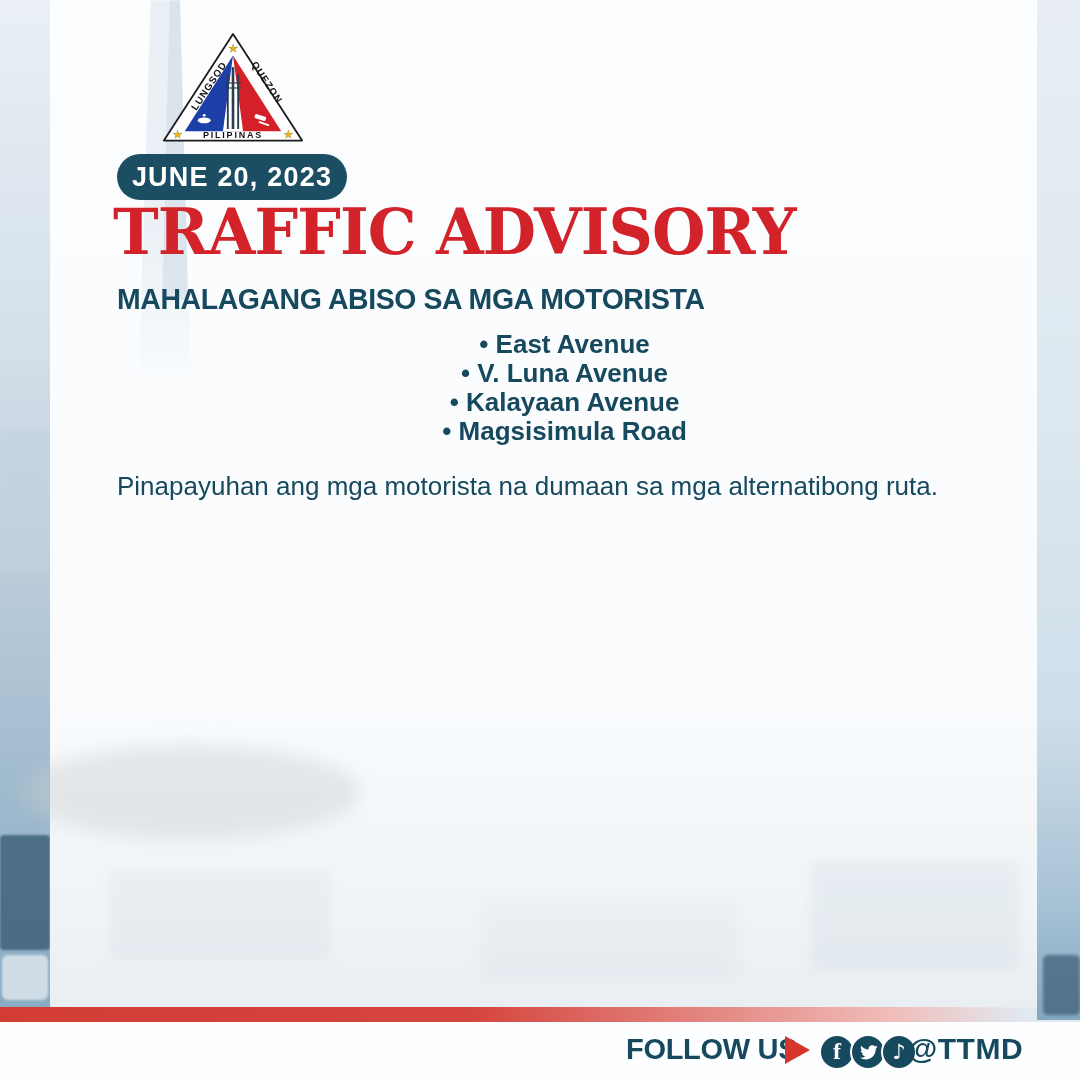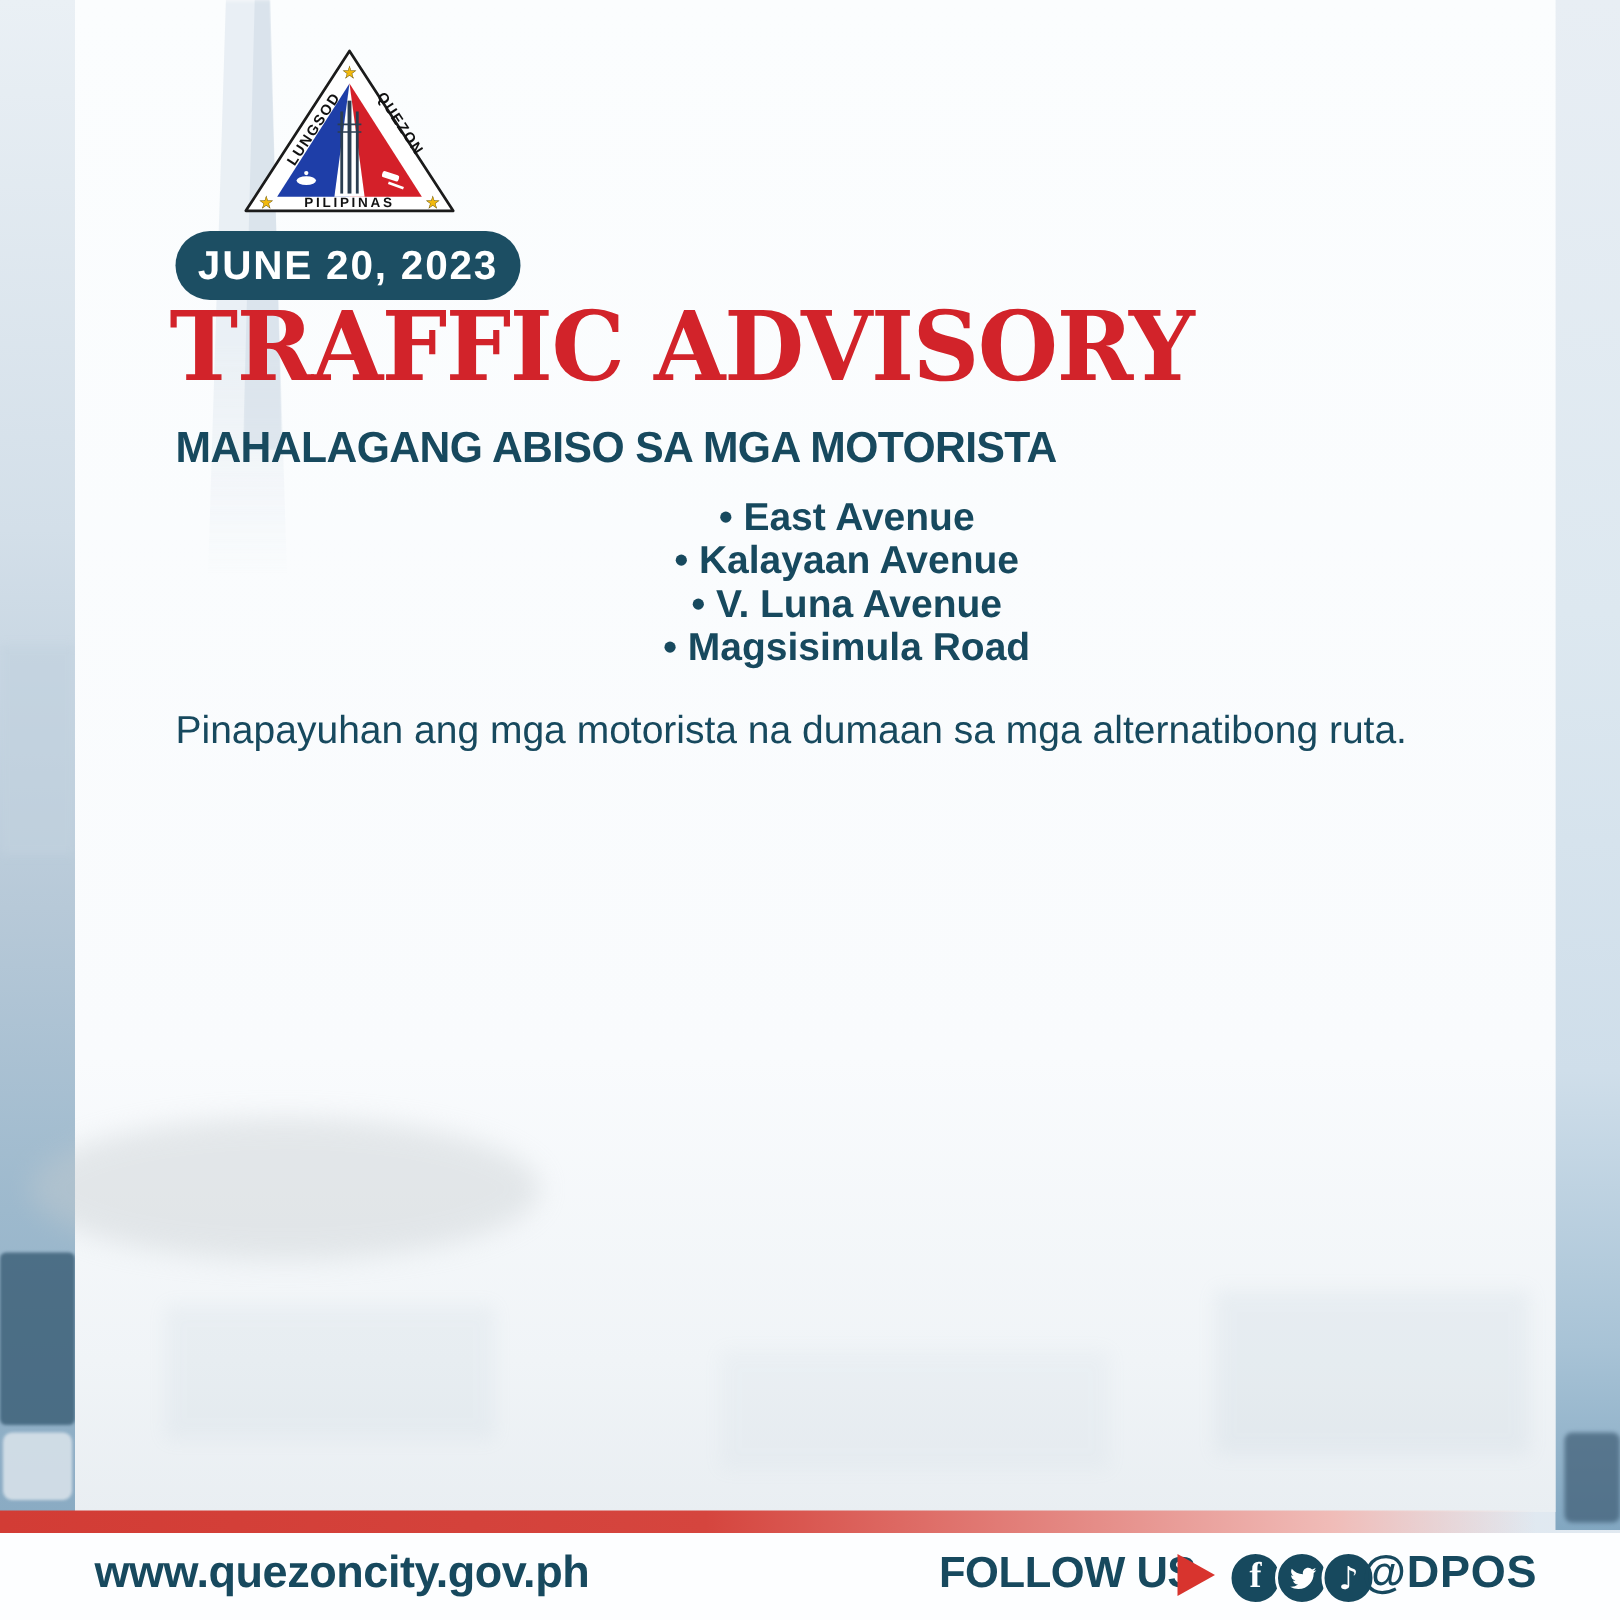--- a/index.html
+++ b/index.html
@@ -140,41 +140,40 @@
   </svg>
 
   <div class="badge" style="background:#1C4E63;text-align:center;">JUNE 20, 2023</div>
 
   <div class="title" style="color:#D2232A;">TRAFFIC ADVISORY</div>
   <div class="subtitle navy">MAHALAGANG ABISO SA MGA MOTORISTA</div>
 
   <div class="content navy">
     <ul class="roads">
       <li>East Avenue</li>
+      <li>V. Luna Avenue</li>
       <li>Kalayaan Avenue</li>
-      <li>V. Luna Avenue</li>
       <li>Magsisimula Road</li>
     </ul>
     <p>Pinapayuhan ang mga motorista na dumaan sa mga alternatibong ruta.</p>
   </div>
 
   <div class="red-strip"></div>
   <div class="footer">
-    <div class="website navy">www.quezoncity.gov.ph</div>
     <div class="follow navy">FOLLOW US</div>
     <div class="tri"></div>
     <div class="social">
       <div class="sicon" style="background:#17495E;">
           <span class="fglyph">f</span>
         </div>
       <div class="sicon" style="background:#17495E;">
         <svg width="19" height="19" viewBox="0 0 24 24" fill="#ffffff">
             <path d="M23.4 4.8c-.8.36-1.7.6-2.6.72.94-.56 1.64-1.45 1.98-2.5-.88.52-1.85.9-2.88 1.1A4.52 4.52 0 0 0 16.6 2.7c-2.5 0-4.54 2.03-4.54 4.54 0 .35.04.7.11 1.03-3.77-.19-7.12-2-9.36-4.74-.39.67-.61 1.45-.61 2.28 0 1.58.8 2.97 2.02 3.78-.74-.02-1.44-.23-2.05-.57v.06c0 2.2 1.56 4.03 3.64 4.45-.38.1-.78.16-1.2.16-.29 0-.58-.03-.85-.08.58 1.8 2.26 3.12 4.25 3.16a9.07 9.07 0 0 1-5.61 1.93c-.36 0-.72-.02-1.08-.06A12.8 12.8 0 0 0 8.3 20.7c8.34 0 12.9-6.9 12.9-12.9l-.01-.59c.88-.64 1.65-1.44 2.21-2.35z"></path>
           </svg>
       </div>
       <div class="sicon" style="background:#17495E;">
           <span class="nglyph">♪</span>
         </div>
     </div>
-    <div class="handle navy">@DPOS</div>
+    <div class="handle navy">@TTMD</div>
   </div>
 
 </div>
 
 </body></html>

